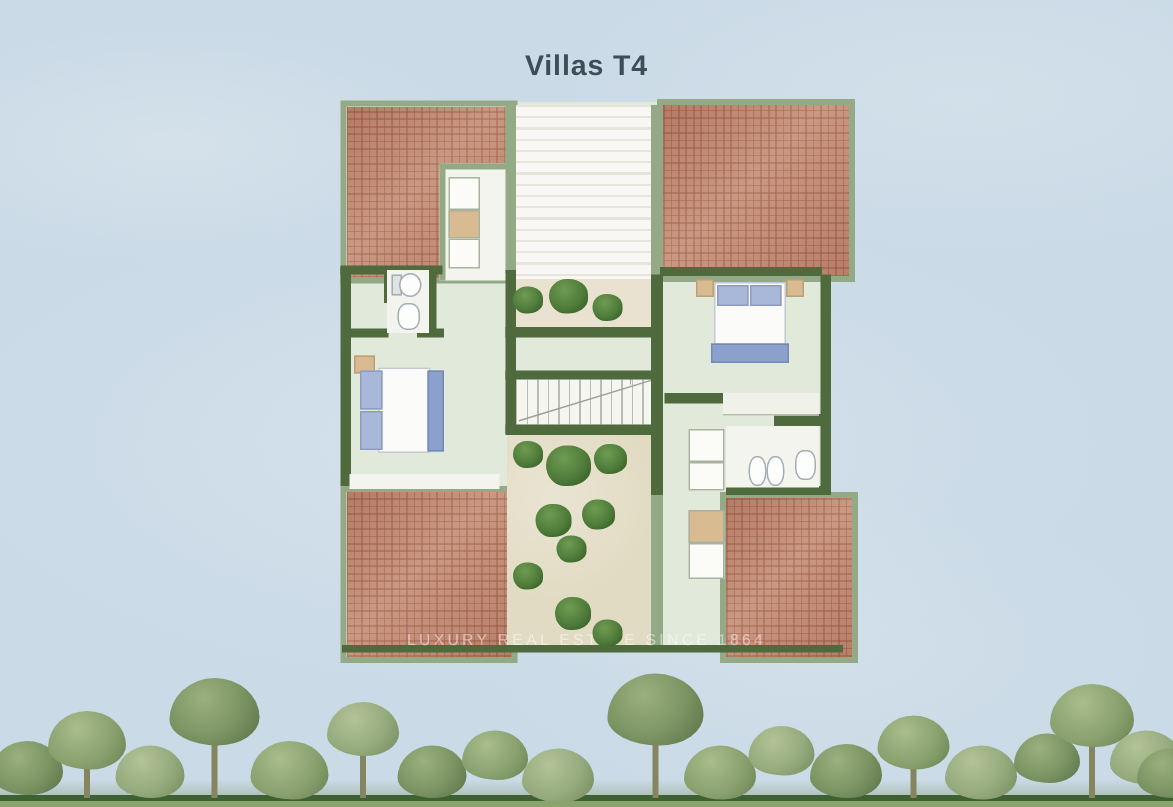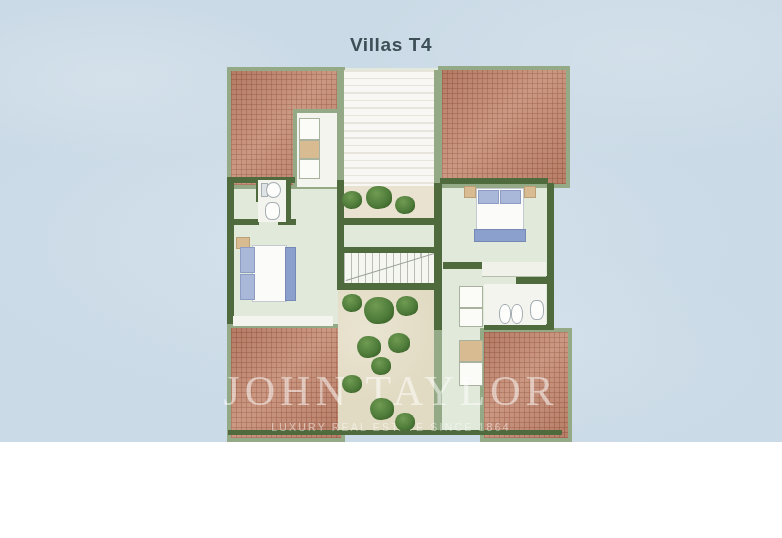--- a/index.html
+++ b/index.html
@@ -1,17 +1,17 @@
 <!DOCTYPE html>
 <html style="--sky: #cadae6; --floor: #e0e9da; --wall: #4f6a3d; --band: #94aa87; --roof: #c28a73; --court: #e2dbc3; --terrace: #e9e2d1; --tan: #d8bb91; --pillow: #a9b7d9; --bench: #8ba0cc; --title: #3e4e57; --label: #44695c; --watermark: rgba(255,255,255,0.52);"><head>
 <meta charset="utf-8">
 <style>
   html,body{margin:0;padding:0;}
   body{width:782px;height:538px;overflow:hidden;font-family:"Liberation Sans",sans-serif;}
-  .stage{position:relative;width:782px;height:442px;overflow:hidden;
+  .stage{position:relative;width:782px;height:538px;overflow:hidden;
     background:
       radial-gradient(ellipse 300px 120px at 15% 18%, rgba(255,255,255,.20), transparent 70%),
       radial-gradient(ellipse 420px 160px at 82% 12%, rgba(255,255,255,.16), transparent 70%),
       radial-gradient(ellipse 520px 220px at 45% 55%, rgba(222,233,241,.55), transparent 75%),
       radial-gradient(ellipse 300px 140px at 70% 80%, rgba(214,227,236,.6), transparent 75%),
       var(--sky,#cadae6);}
   .page-title{position:absolute;left:0;top:34px;width:782px;text-align:center;
     font-size:19px;font-weight:600;letter-spacing:.6px;color:var(--title,#3e4e57);}
   .floor-label{position:absolute;left:437px;top:433px;width:120px;text-align:right;
     font-size:13px;font-weight:700;letter-spacing:.3px;color:var(--label,#44695c);}
@@ -132,21 +132,20 @@
   <div class="fixture" style="left:511px;top:304px;width:10px;height:18px;border-radius:45%;"></div>
   <div class="fixture" style="left:530px;top:300px;width:12px;height:18px;border-radius:40%;"></div>
 
   <div class="box" style="left:459px;top:286px;width:22px;height:20px;"></div>
   <div class="box" style="left:459px;top:308px;width:22px;height:17px;"></div>
   <div class="box tan" style="left:459px;top:340px;width:22px;height:20px;"></div>
   <div class="box" style="left:459px;top:362px;width:22px;height:22px;"></div>
 
   <div class="room-white" style="left:233px;top:316px;width:100px;height:10px;"></div>
 
-  <div class="wm-brand">JOHN TAYLOR</div>
   <div class="wm-tagline">LUXURY REAL ESTATE SINCE 1864</div>
 
 
   <div class="grass-soft"></div>
   <div class="grass-dark"></div>
   <div class="grass-light"></div>
 
 <div class="bush" style="left: 342px; top: 191px; width: 20px; height: 18px;"></div>
     <div class="bush" style="left: 366px; top: 186px; width: 26px; height: 23px;"></div>
     <div class="bush" style="left: 395px; top: 196px; width: 20px; height: 18px;"></div>

